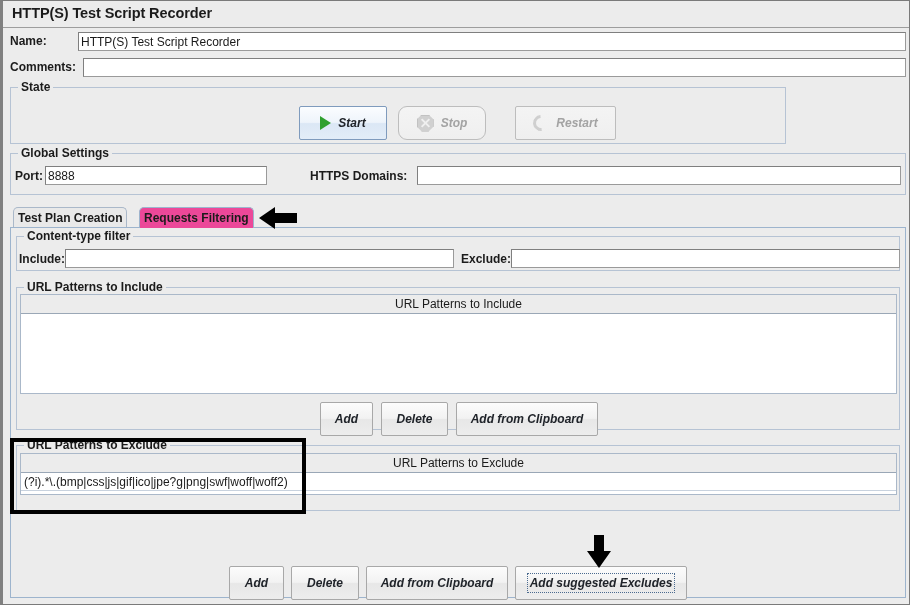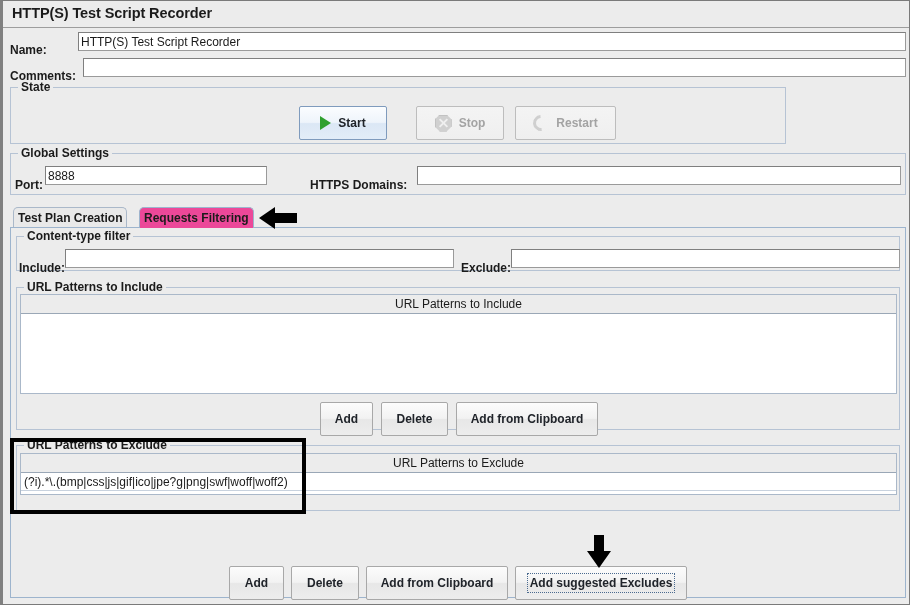--- a/index.html
+++ b/index.html
@@ -50,21 +50,20 @@
     width: 100%;
     height: 22px;
   }
   .field-label {
     position: absolute;
     left: 7px;
     top: 3px;
     font-size: 12px;
     font-weight: bold;
     color: #1b1b1b;
-    margin-top: 9px;
   }
   .text-input {
     position: absolute;
     box-sizing: border-box;
     height: 19px;
     background: #ffffff;
     border: 1px solid #9a9a9a;
     border-top-color: #7f7f7f;
     border-left-color: #7f7f7f;
     font-family: "Liberation Sans", sans-serif;
@@ -106,20 +105,21 @@
     font-size: 12px;
     font-weight: bold;
     color: #20242a;
     cursor: default;
     display: flex;
     align-items: center;
     justify-content: center;
     gap: 7px;
     padding: 16px 9px;
     white-space: nowrap;
+    font-style: italic;
   }
   .btn.primary {
     border-color: #7f9bbd;
     background: linear-gradient(to bottom, #fbfdff 0%, #eef4fb 48%, #dbe7f5 52%, #e3edf8 100%);
   }
   .btn.disabled {
     color: #a3a3a3;
     border-color: #bdbdbd;
     background: linear-gradient(to bottom, #f4f4f4 0%, #efefef 100%);
   }
@@ -261,21 +261,21 @@
     <input class="text-input" style="left: 80px; top: 1px; width: 823px;" type="text" value="">
   </div>
 
   <div class="group" style="left:7px; top:86px; width:776px; height:57px;">
     <span class="group-title">State</span>
   </div>
   <div class="btn primary" style="left:296px; top:105px; width:88px;">
     <span class="icon-start"></span>
     <span class="btn-label">Start</span>
   </div>
-  <div class="btn disabled" style="left:413px; top:105px; width:88px;">
+  <div class="btn disabled" style="left:395px; top:105px; width:88px;border-radius:9px;">
     <span class="icon-stop"></span>
     <span class="btn-label">Stop</span>
   </div>
   <div class="btn disabled" style="left:512px; top:105px; width:101px;">
     <span class="icon-restart"></span>
     <span class="btn-label">Restart</span>
   </div>
 
   <div class="group" style="left:7px; top:152px; width:896px; height:42px;">
     <span class="group-title">Global Settings</span>

